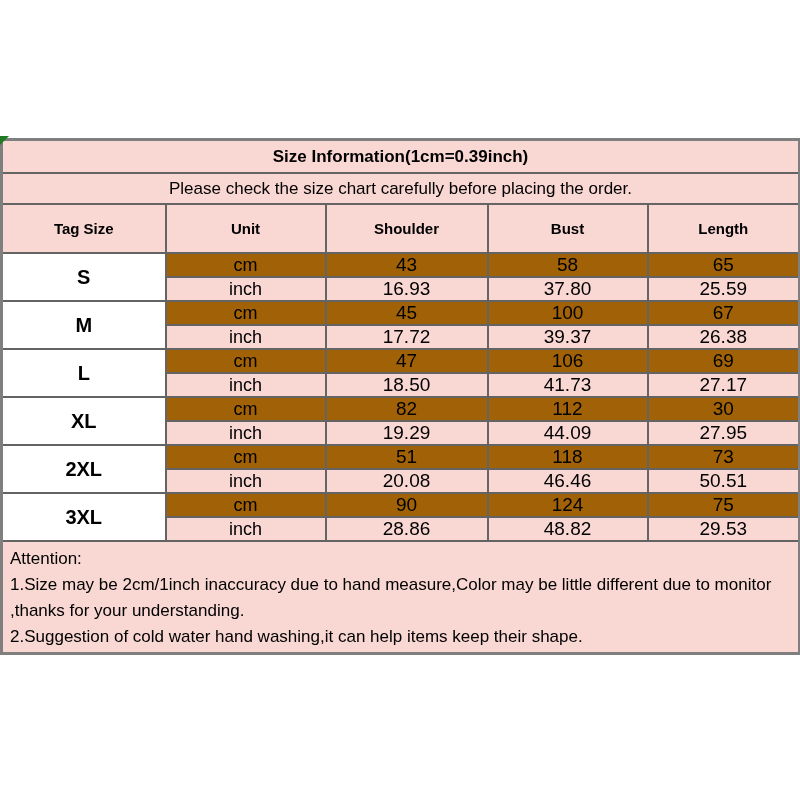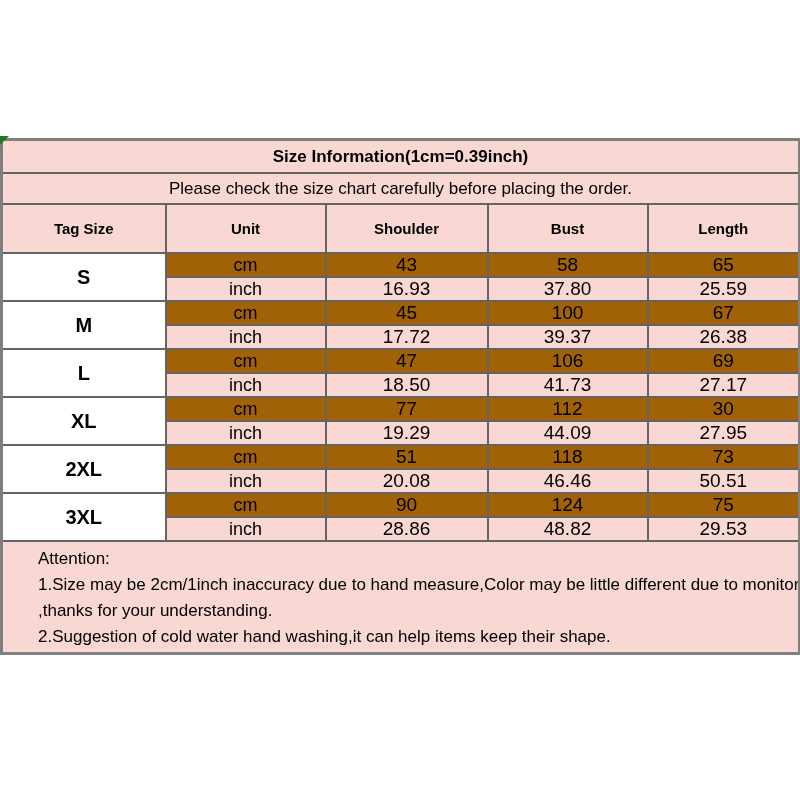--- a/index.html
+++ b/index.html
@@ -27,21 +27,21 @@
   .subtitle-cell{height:29px;font-size:17px;font-weight:normal;text-align:center;}
   th.col-header{height:47px;font-size:15px;font-weight:bold;}
   td.tag-cell{font-size:20px;font-weight:bold;background:#ffffff;}
   td.unit-cell{font-size:18px;height:21px;}
   td.val-cell{font-size:19px;height:21px;}
   td.attention-cell{
     height:97px;text-align:left;vertical-align:middle;
     font-size:17px;line-height:26px;white-space:normal;
     padding:4px 6px 2px 7px;
   }
-  .attn-line{white-space:nowrap;margin-left:28px;}
+  .attn-line{white-space:nowrap;}
 </style>
 </head>
 <body>
 
 <div class="corner-mark"></div>
 
 <div class="sheet">
   <table class="size-table">
     <colgroup>
       <col style="width:164px">
@@ -100,21 +100,21 @@
         </tr>
         <tr>
           <td class="unit-cell pinkbg">inch</td>
           <td class="val-cell pinkbg">18.50</td>
           <td class="val-cell pinkbg">41.73</td>
           <td class="val-cell pinkbg">27.17</td>
         </tr>
         <tr>
           <td class="tag-cell" rowspan="2">XL</td>
           <td class="unit-cell whitebg">cm</td>
-          <td class="val-cell whitebg">77</td>
+          <td class="val-cell whitebg">82</td>
           <td class="val-cell whitebg">112</td>
           <td class="val-cell whitebg">30</td>
         </tr>
         <tr>
           <td class="unit-cell pinkbg">inch</td>
           <td class="val-cell pinkbg">19.29</td>
           <td class="val-cell pinkbg">44.09</td>
           <td class="val-cell pinkbg">27.95</td>
         </tr>
         <tr>

